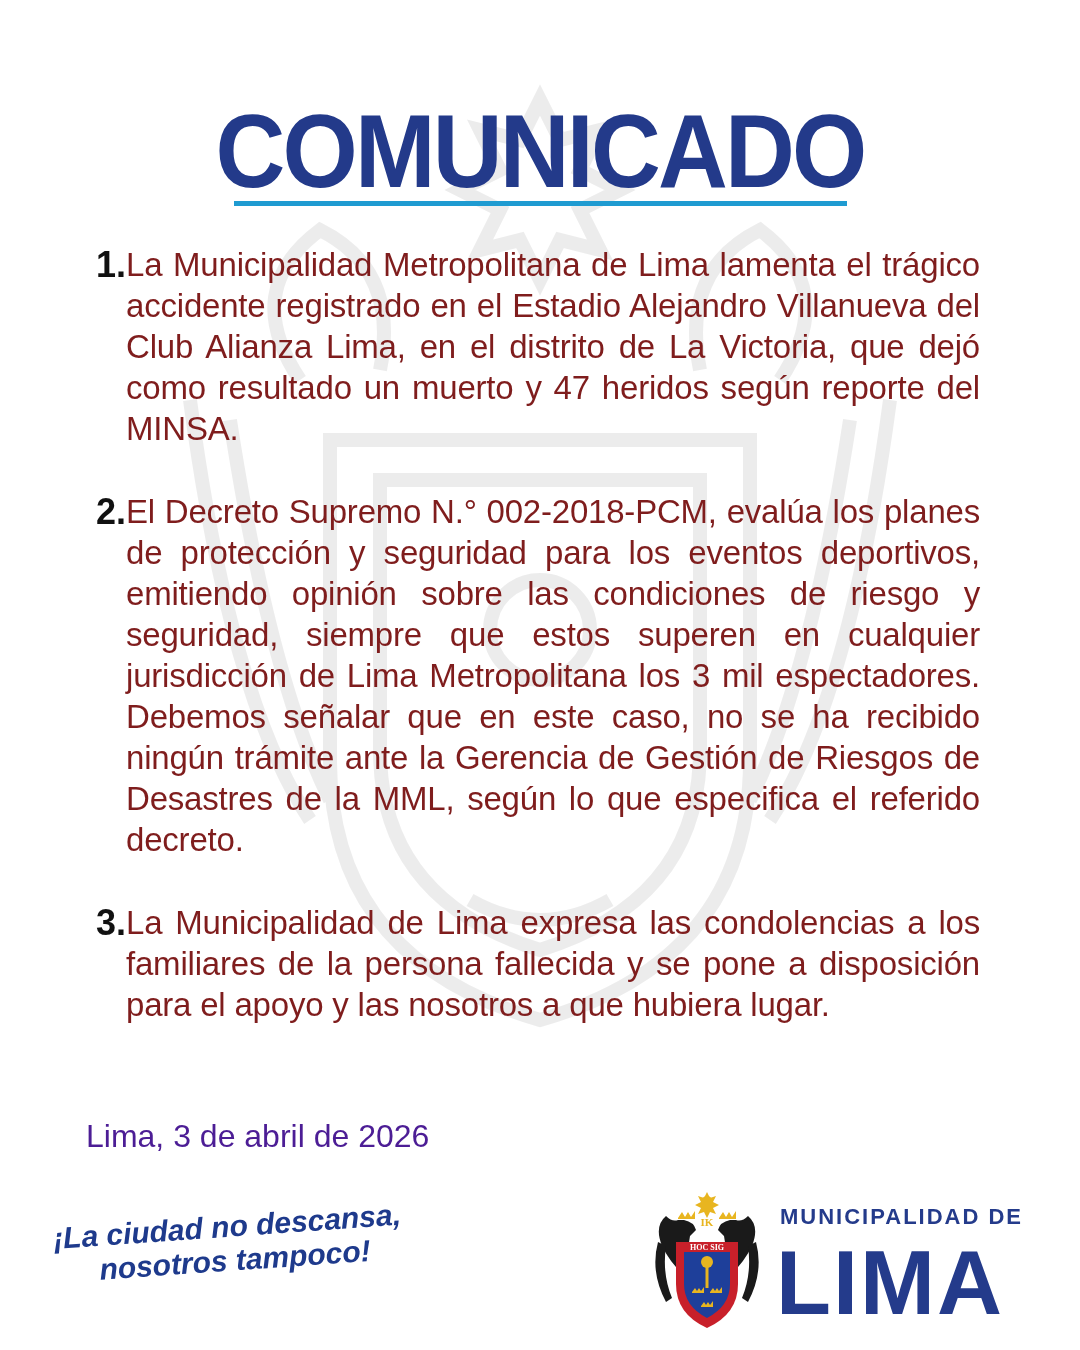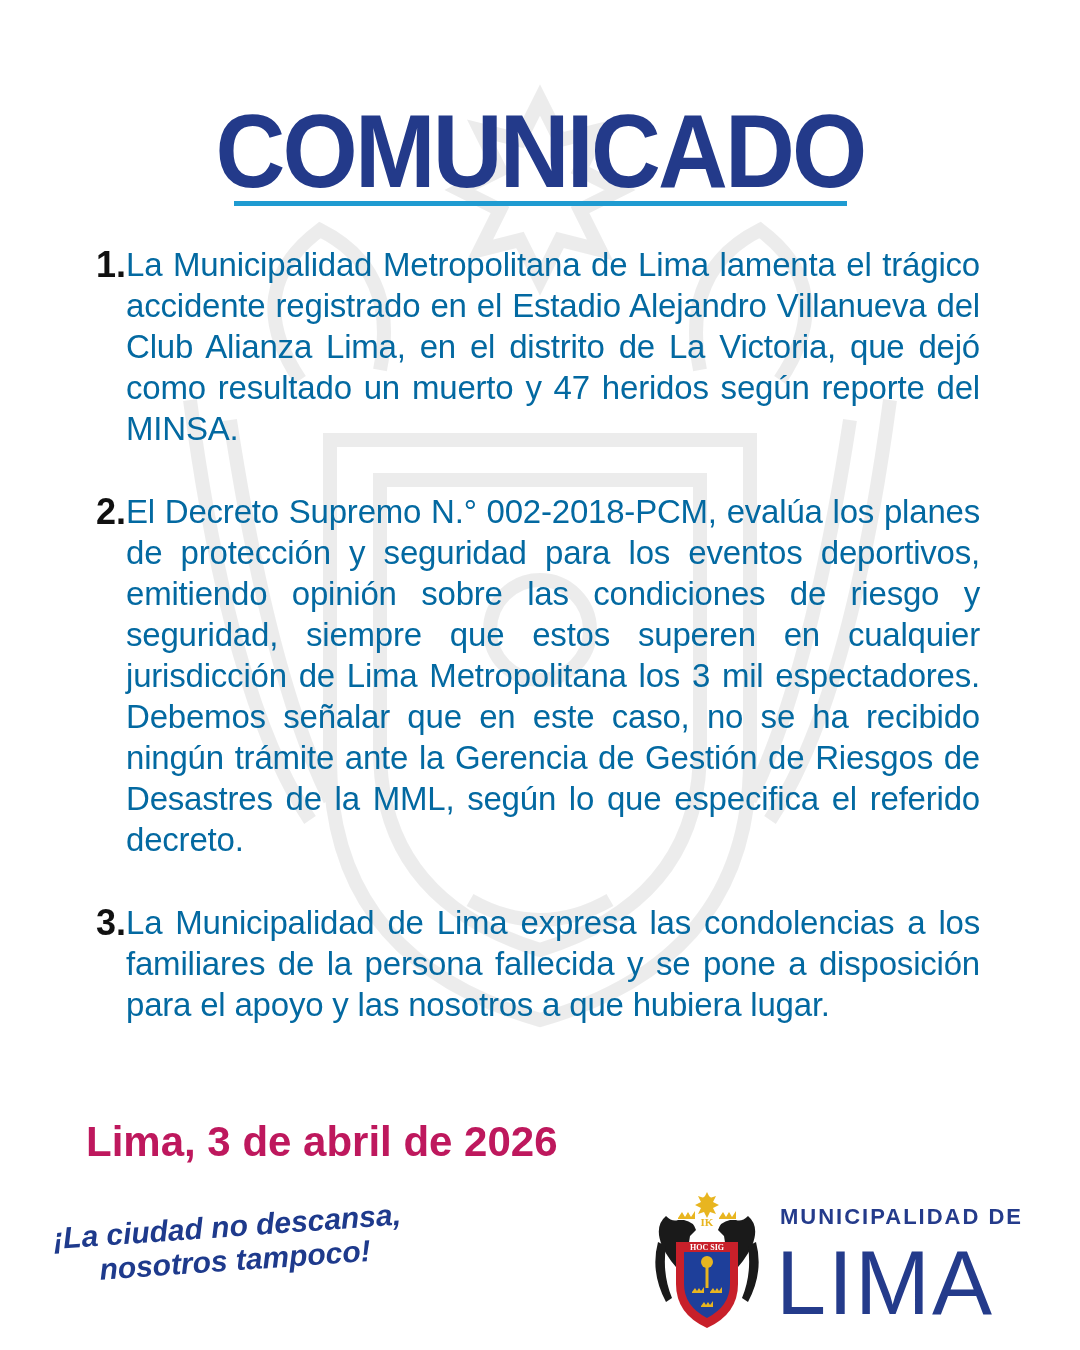--- a/index.html
+++ b/index.html
@@ -17,41 +17,41 @@
   .title-rule { position: absolute; left: 234px; top: 201px; width: 613px; height: 5px; background: #1f9bd1; z-index: 1; }
   .items { position: absolute; left: 80px; top: 244px; width: 900px; z-index: 1; }
   .item { display: flex; margin-bottom: 42px; }
   .num {
     width: 46px; flex: none; font-family: "Liberation Sans", sans-serif; font-weight: 700;
     font-size: 36px; line-height: 41px; color: #111; text-align: right; padding-right: 0;
   }
   .txt {
     flex: 1; margin-left: 0; padding-left: 0;
     font-family: "Liberation Sans", sans-serif; font-size: 33px; line-height: 41px;
-    text-align: justify; color: #0369a1; letter-spacing: -0.2px;
+    text-align: justify; color: #7f1d1d; letter-spacing: -0.2px;
   }
   .date {
     position: absolute; left: 86px; top: 1118px; font-family: "Liberation Sans", sans-serif;
-    font-weight: 700; font-size: 42px; color: #be185d; z-index: 1;
+    font-weight: 400; font-size: 32px; color: #4c1d95; z-index: 1;
   }
   .slogan {
     position: absolute; left: 52px; top: 1222px; z-index: 1;
     font-family: "Liberation Sans", sans-serif; font-weight: 700; font-style: italic;
     font-size: 30px; line-height: 34px; color: #1e3a8c; transform: rotate(-4deg); transform-origin: left top;
   }
   .slogan .l2 { display: block; padding-left: 44px; }
   .logo { position: absolute; left: 648px; top: 1192px; width: 410px; height: 140px; z-index: 1; }
   .crest { position: absolute; left: 0; top: 0; width: 118px; height: 140px; }
   .logo-top {
     position: absolute; left: 132px; top: 12px; font-family: "Liberation Sans", sans-serif;
     font-weight: 700; font-size: 22px; letter-spacing: 2px; color: #243b8b; white-space: nowrap;
   }
   .logo-main {
     position: absolute; left: 128px; top: 50px; font-family: "Liberation Sans", sans-serif;
-    font-weight: 400; font-size: 90px; line-height: 82px; letter-spacing: 2px; color: #243b8b;
+    font-weight: 700; font-size: 90px; line-height: 82px; letter-spacing: 2px; color: #243b8b;
   }
 </style>
 </head>
 <body>
 
 <svg class="watermark" viewBox="0 0 780 1000">
   <g fill="none" stroke="#000" stroke-width="14">
     <path d="M390 20 l20 40 l40 -10 l-20 40 l40 20 l-40 20 l20 40 l-40 -10 l-20 40 l-20 -40 l-40 10 l20 -40 l-40 -20 l40 -20 l-20 -40 l40 10z"></path>
     <path d="M150 300 q-60 -90 20 -150 q80 40 60 140 M630 300 q60 -90 -20 -150 q-80 40 -60 140"></path>
     <path d="M40 320 q40 300 120 420 M740 320 q-40 300 -120 420"></path>

